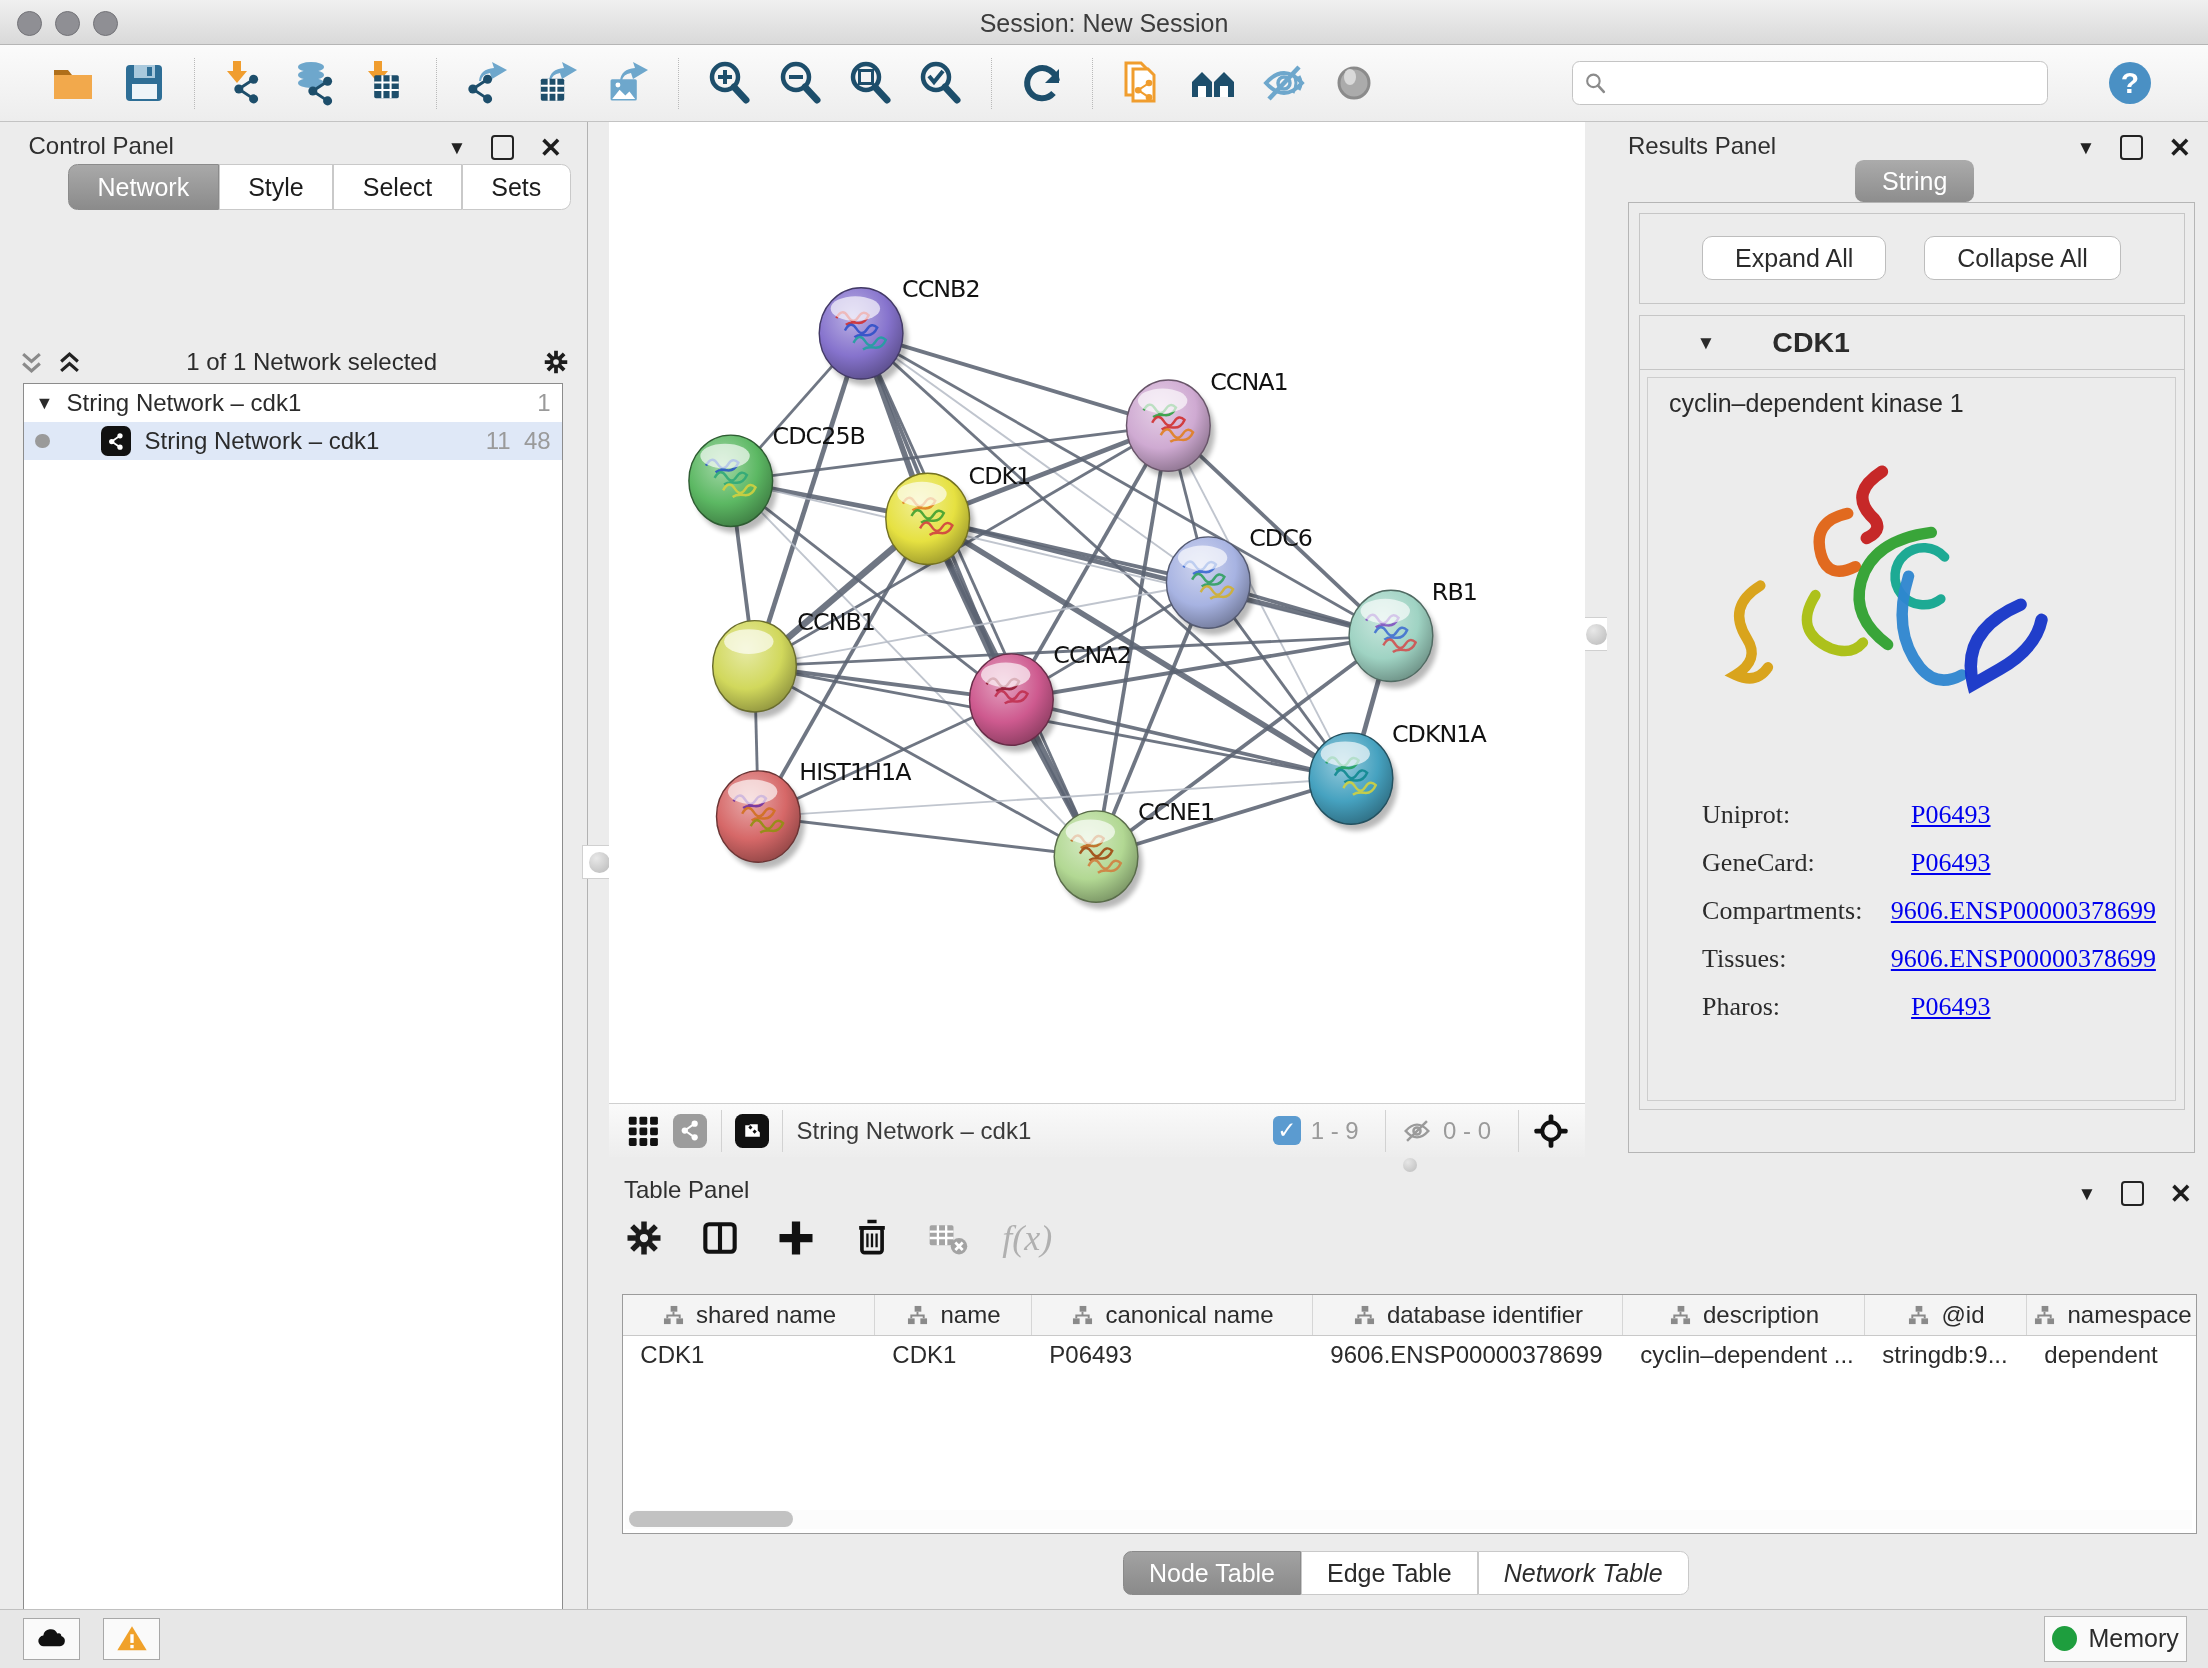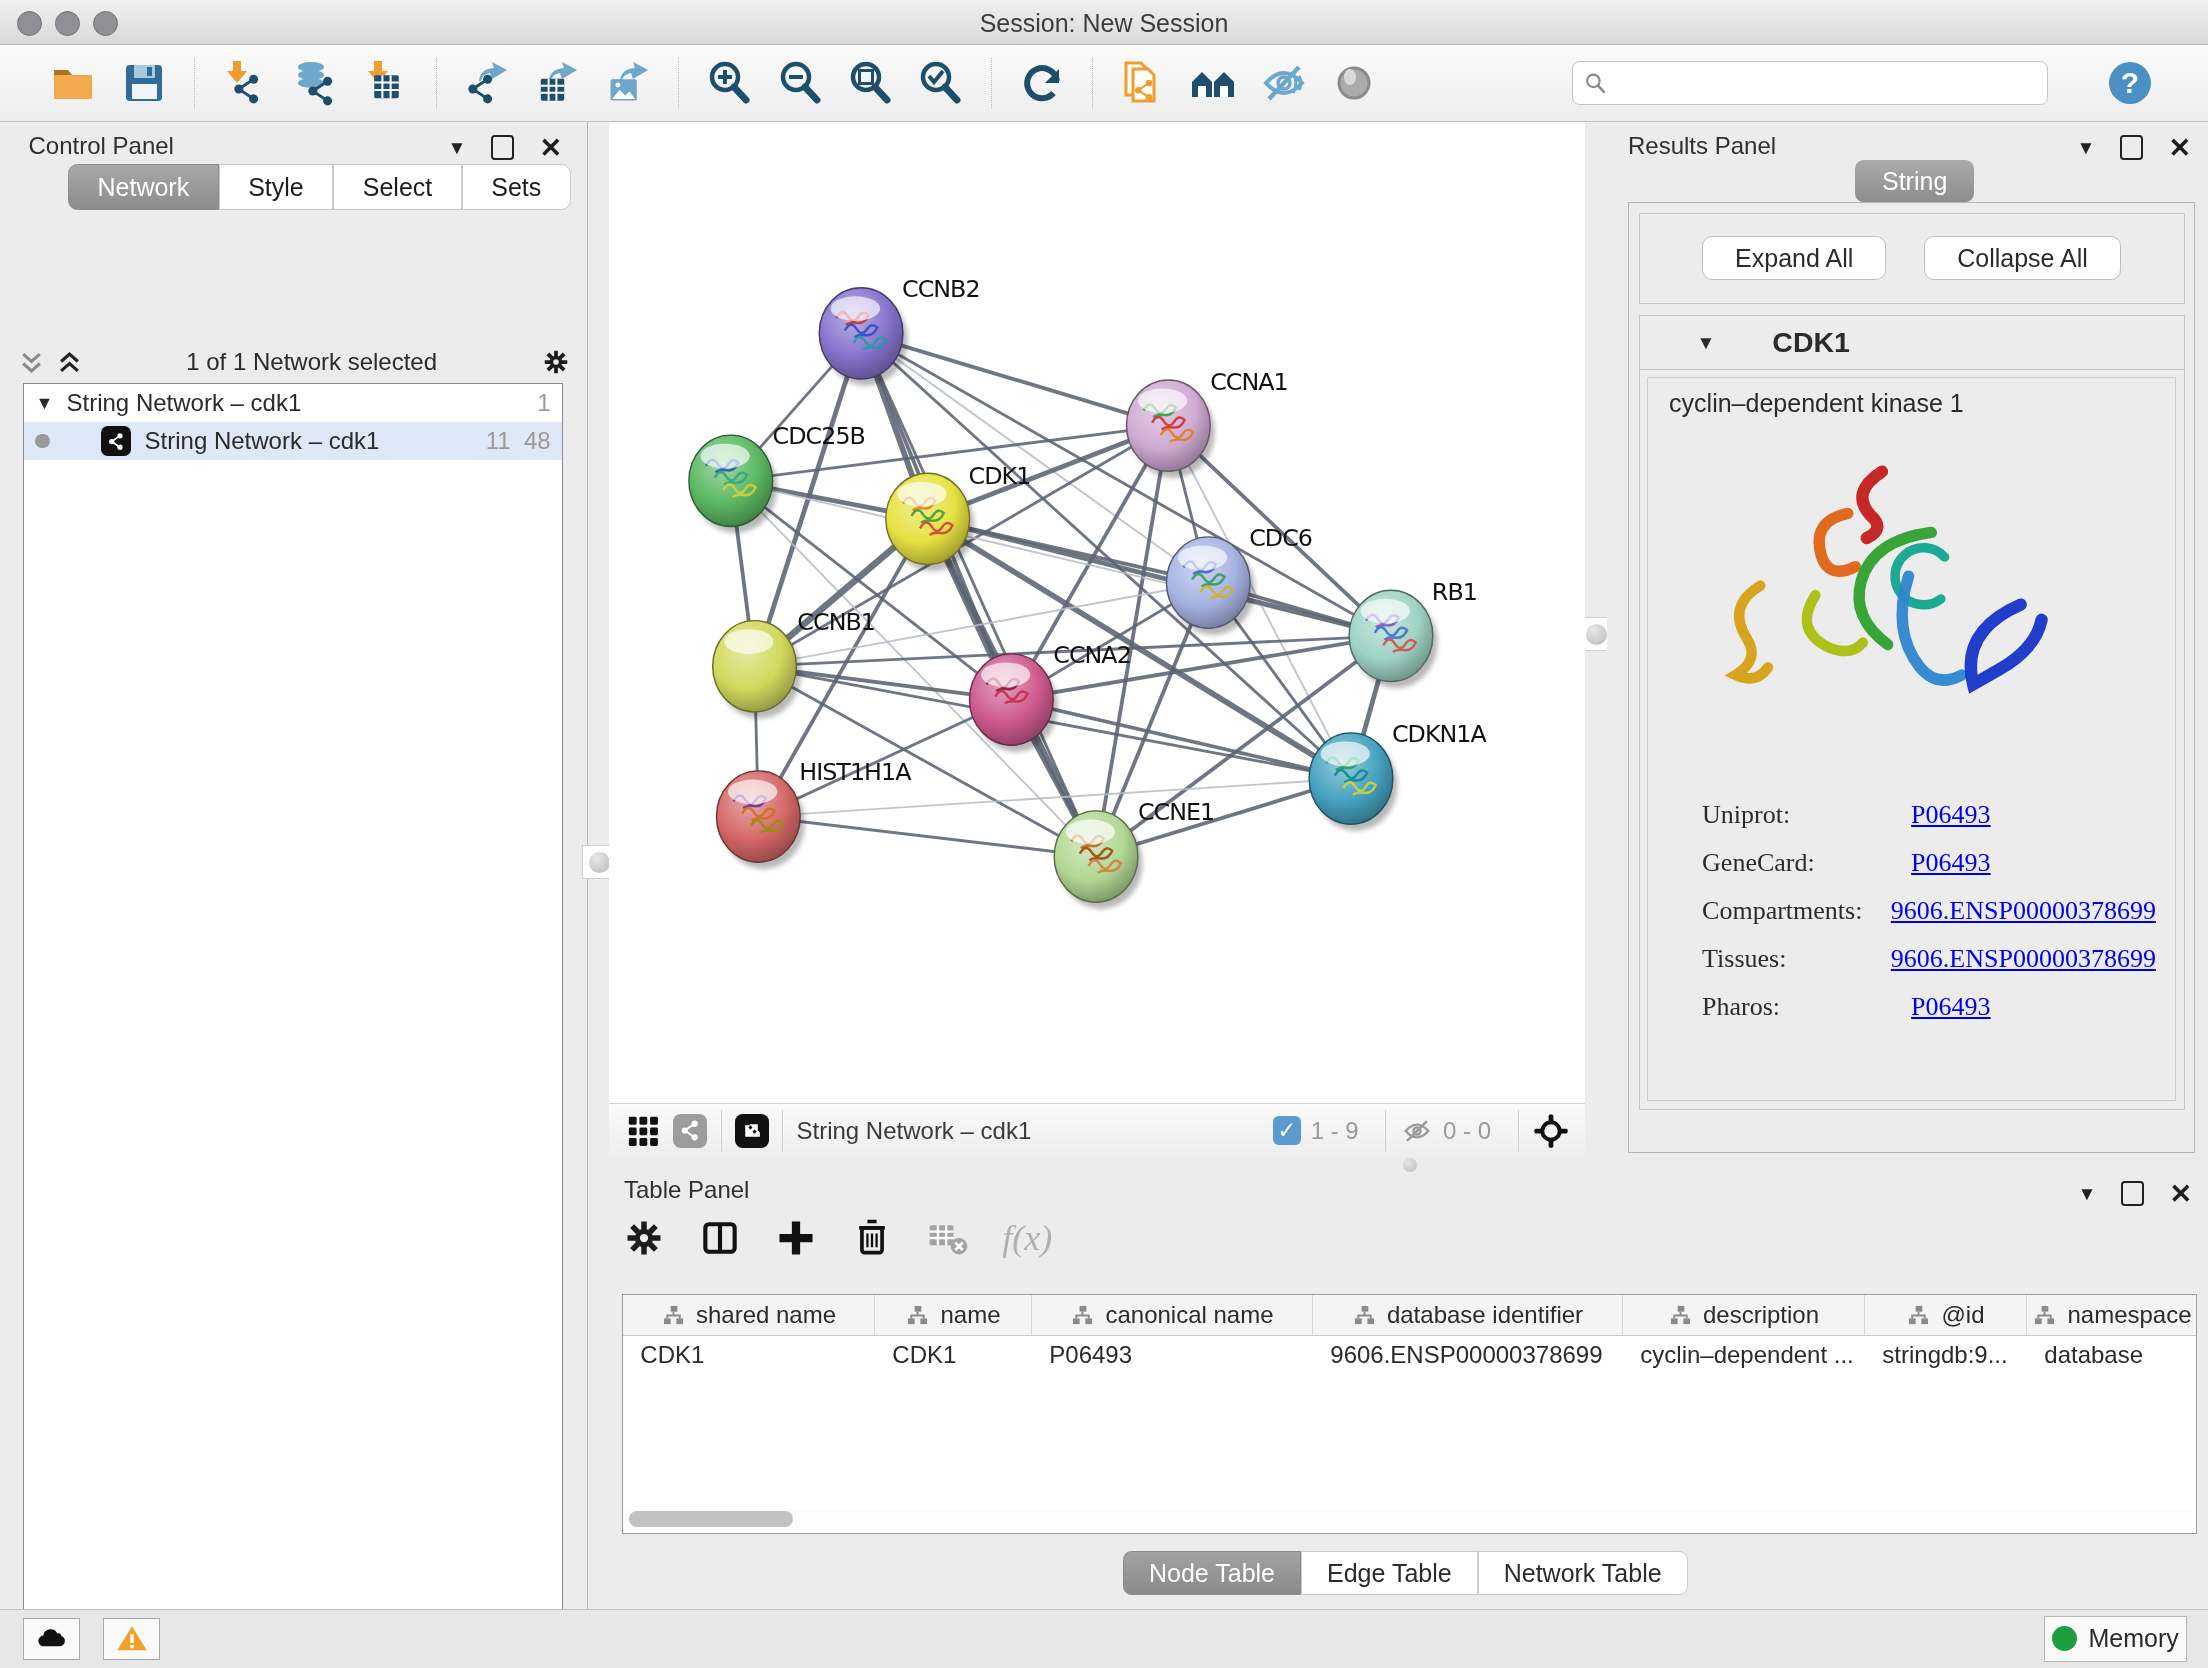--- a/index.html
+++ b/index.html
@@ -114,21 +114,21 @@
   .th svg{width:23px;height:21px;flex:none;}
   .trow{display:flex;height:38px;}
   .td{display:flex;align-items:center;font-size:24px;padding-left:17px;box-sizing:border-box;
     flex:none;overflow:hidden;white-space:nowrap;}
   .hscroll{position:absolute;left:1.9px;bottom:3.8px;width:1567px;height:19px;background:#fcfcfc;}
   .hthumb{position:absolute;left:3.8px;top:1px;width:164px;height:16px;border-radius:8.6px;background:#c2c2c2;}
   .tp-tabs{position:absolute;left:514px;top:379px;display:flex;}
   .tp-tab{height:42px;padding:0 25px;background:#fff;border:1px solid #c9c9c9;font-size:25px;
     display:flex;align-items:center;}
   .tp-tab:first-child{border-radius:8.6px 0 0 8.6px;}
-  .tp-tab:last-child{border-radius:0 8.6px 8.6px 0;}
+  .tp-tab:last-child{border-radius:0 8.6px 8.6px 0;font-style:italic;}
   .tp-tab.sel{background:linear-gradient(#a2a2a2,#8a8a8a);color:#fff;border-color:#8a8a8a;}
   
   .statusbar{position:absolute;left:0;top:1609px;width:2208px;height:59px;background:#e7e7e7;
     border-top:1px solid #c0c0c0;}
   .sb-btn{position:absolute;top:7.6px;width:55px;height:40px;background:#fafafa;border:1.9px solid #a8a8a8;
     display:flex;align-items:center;justify-content:center;}
   .sb-btn svg{width:32px;height:28.5px;}
   .mem-btn{position:absolute;right:21px;top:5.7px;width:141px;height:44px;background:#fafafa;
     border:1.9px solid #b5b5b5;display:flex;align-items:center;justify-content:center;gap:11.4px;
     font-size:25px;}
@@ -857,21 +857,21 @@
           </div>
         </div>
       <div id="table-body">
           <div class="trow">
             <div class="td" style="width: 252px;">CDK1</div>
             <div class="td" style="width: 157px;">CDK1</div>
             <div class="td" style="width: 281px;">P06493</div>
             <div class="td" style="width: 310px;">9606.ENSP00000378699</div>
             <div class="td" style="width: 242px;">cyclin–dependent ...</div>
             <div class="td" style="width: 162px;">stringdb:9...</div>
-            <div class="td" style="width: 171px;">database</div>
+            <div class="td" style="width: 171px;">dependent</div>
           </div>
         </div>
       <div class="hscroll">
         <span class="hthumb"></span>
       </div>
     </div>
     <div class="tp-tabs" id="tp-tabs">
         <div class="tp-tab sel">Node Table</div>
         <div class="tp-tab">Edge Table</div>
         <div class="tp-tab">Network Table</div>

